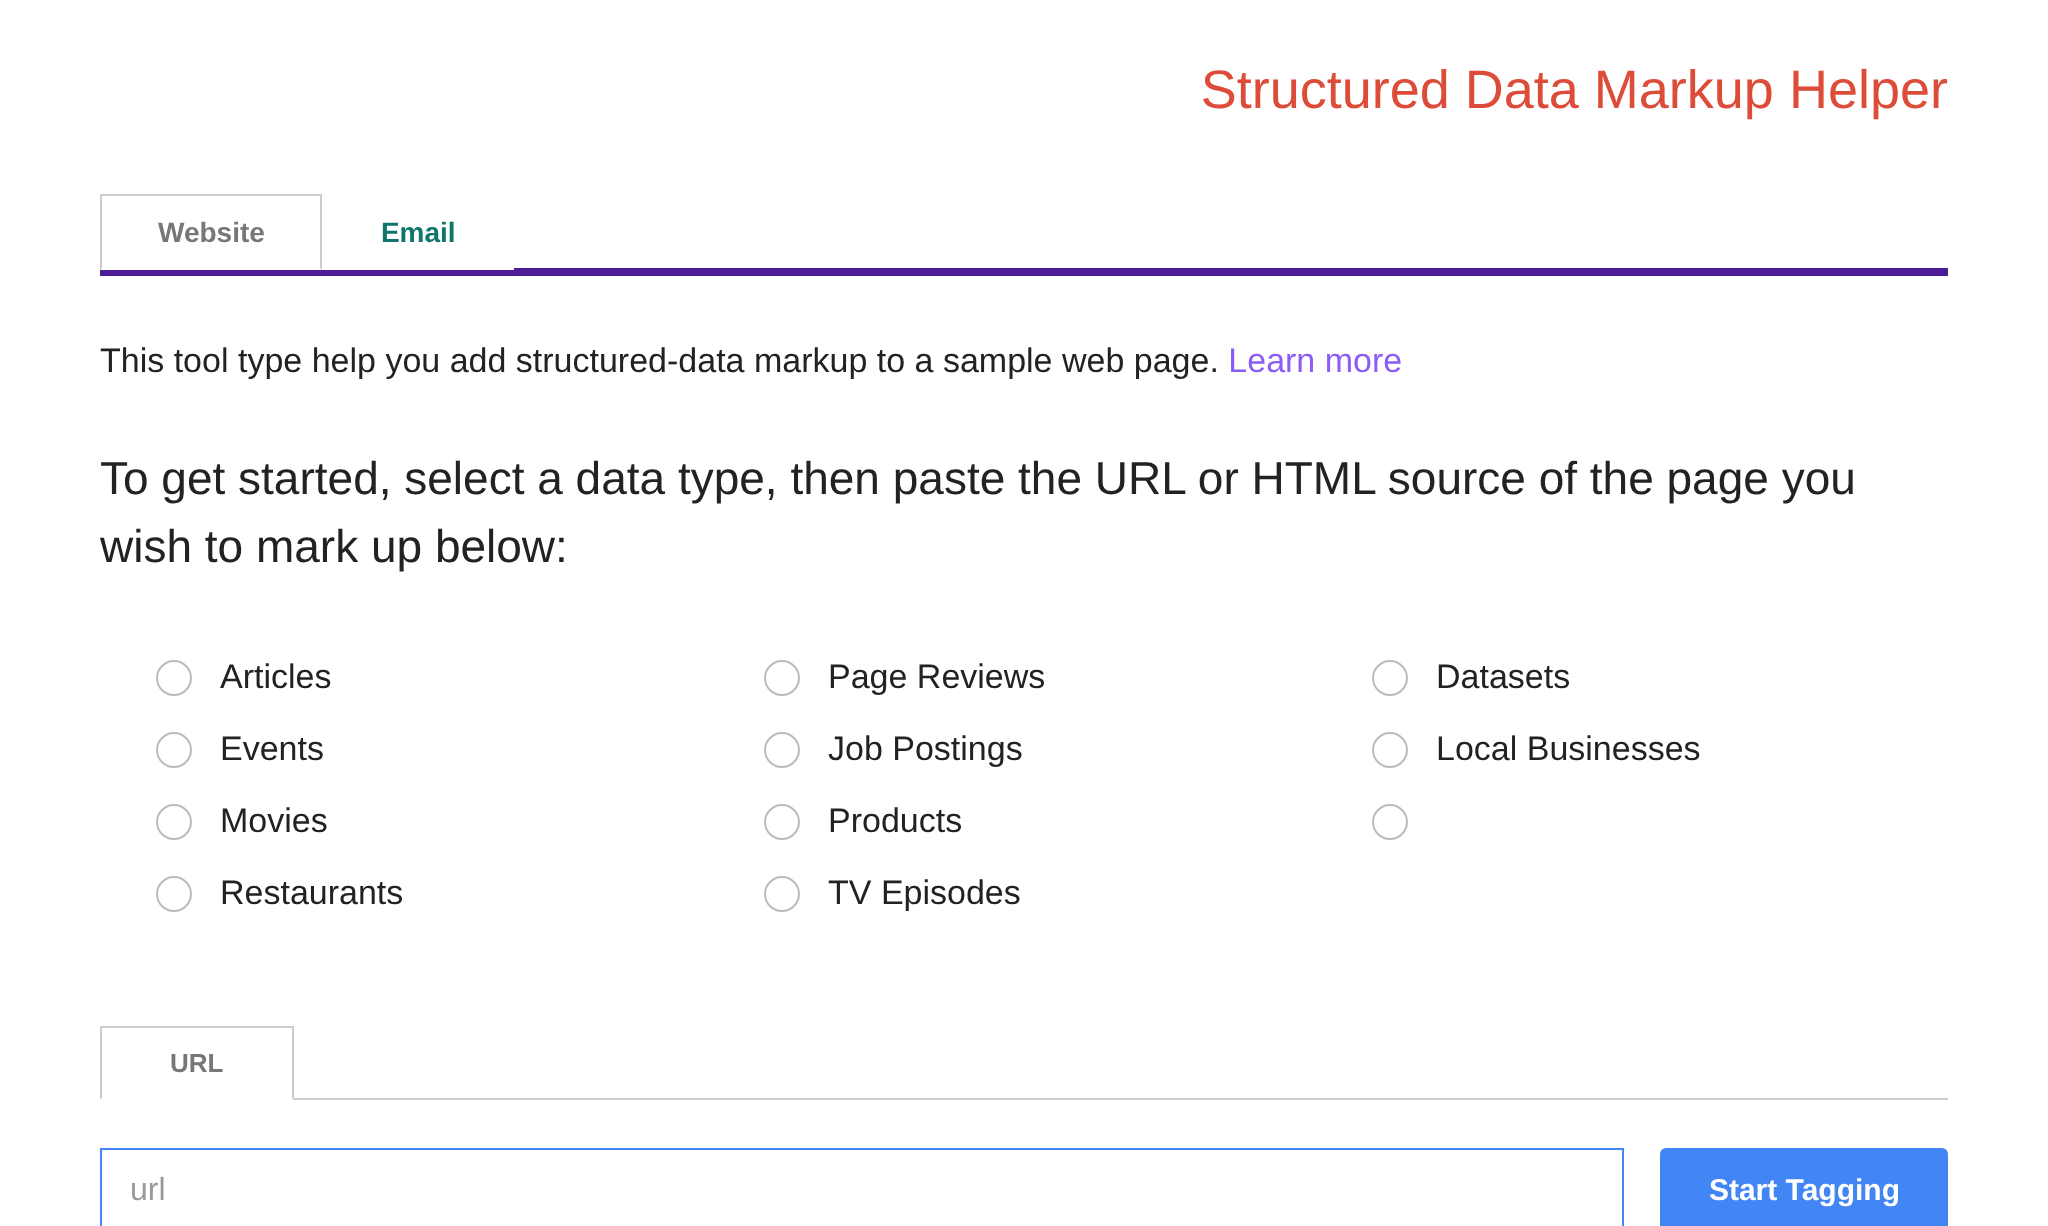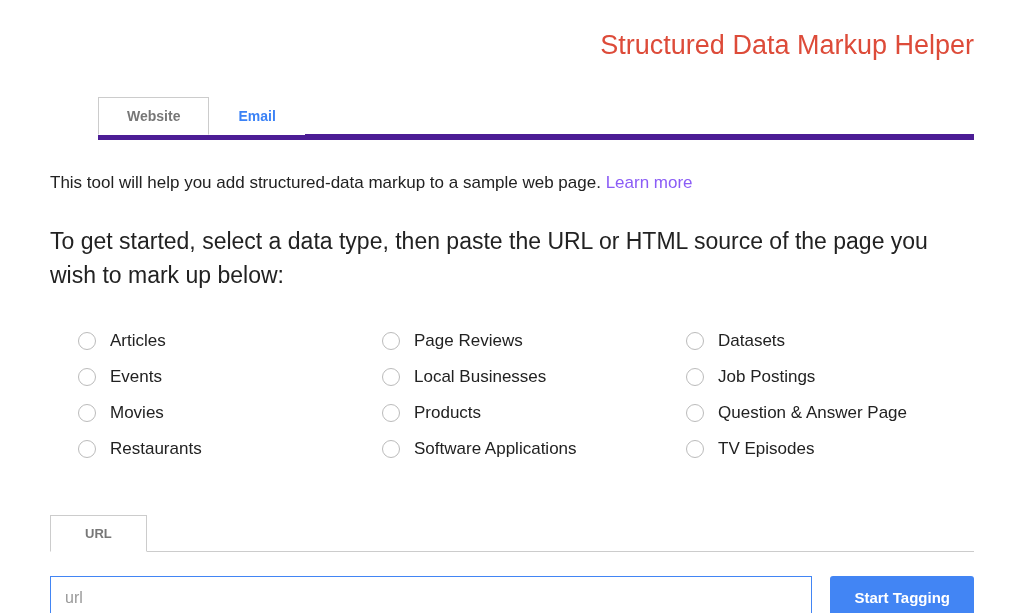--- a/index.html
+++ b/index.html
@@ -13,28 +13,27 @@
     }
     .page-title {
       color: #dd4b39;
       font-size: 27px;
       font-weight: 400;
       margin-bottom: 35px;
       text-align: right;
     }
     .top-tabs {
       display: flex;
-      border-bottom: 6px solid #4c1d95;
+      border-bottom: 4px solid #4c1d95;
       margin-bottom: 30px;
-      margin-left: 48px;
     }
     .top-tab {
       padding: 10px 28px;
       font-size: 14px;
-      color: #3b82f6;
+      color: #0f766e;
       font-weight: bold;
       cursor: pointer;
       border: 1px solid transparent;
       border-bottom: none;
       position: relative;
       top: 1px;
       background: #fff;
     }
     .top-tab.active {
       border: 1px solid #ccc;
@@ -131,21 +130,21 @@
 <body>
 
 <h1 class="page-title">Structured Data Markup Helper</h1>
 
 <div class="top-tabs">
   <div class="top-tab active">Website</div>
   <div class="top-tab">Email</div>
 </div>
 
 <p class="intro">
-  <span>This tool will help you add structured-data markup to a sample web page. </span><a href="#">Learn more</a>
+  <span>This tool type help you add structured-data markup to a sample web page. </span><a href="#">Learn more</a>
 </p>
 
 <p class="instructions">To get started, select a data type, then paste the URL or HTML source of the page you wish to mark up below:</p>
 
 <div class="data-types">
   <label class="radio-item">
     <span class="radio-circle"></span>
     <span class="radio-label">Articles</span>
   </label>
   <label class="radio-item">
@@ -155,45 +154,40 @@
   <label class="radio-item">
     <span class="radio-circle"></span>
     <span class="radio-label">Datasets</span>
   </label>
   <label class="radio-item">
     <span class="radio-circle"></span>
     <span class="radio-label">Events</span>
   </label>
   <label class="radio-item">
     <span class="radio-circle"></span>
+    <span class="radio-label">Job Postings</span>
+  </label>
+  <label class="radio-item">
+    <span class="radio-circle"></span>
     <span class="radio-label">Local Businesses</span>
   </label>
   <label class="radio-item">
     <span class="radio-circle"></span>
-    <span class="radio-label">Job Postings</span>
-  </label>
-  <label class="radio-item">
-    <span class="radio-circle"></span>
     <span class="radio-label">Movies</span>
   </label>
   <label class="radio-item">
     <span class="radio-circle"></span>
     <span class="radio-label">Products</span>
   </label>
   <label class="radio-item">
     <span class="radio-circle"></span>
-    <span class="radio-label">Question &amp; Answer Page</span>
   </label>
   <label class="radio-item">
     <span class="radio-circle"></span>
     <span class="radio-label">Restaurants</span>
-  </label>
-  <label class="radio-item">
-    <span class="radio-circle"></span>
-    <span class="radio-label">Software Applications</span>
   </label>
   <label class="radio-item">
     <span class="radio-circle"></span>
     <span class="radio-label">TV Episodes</span>
   </label>
 </div>
 
 <div class="bottom-tabs">
   <div class="bottom-tab active">URL</div>
 </div>

